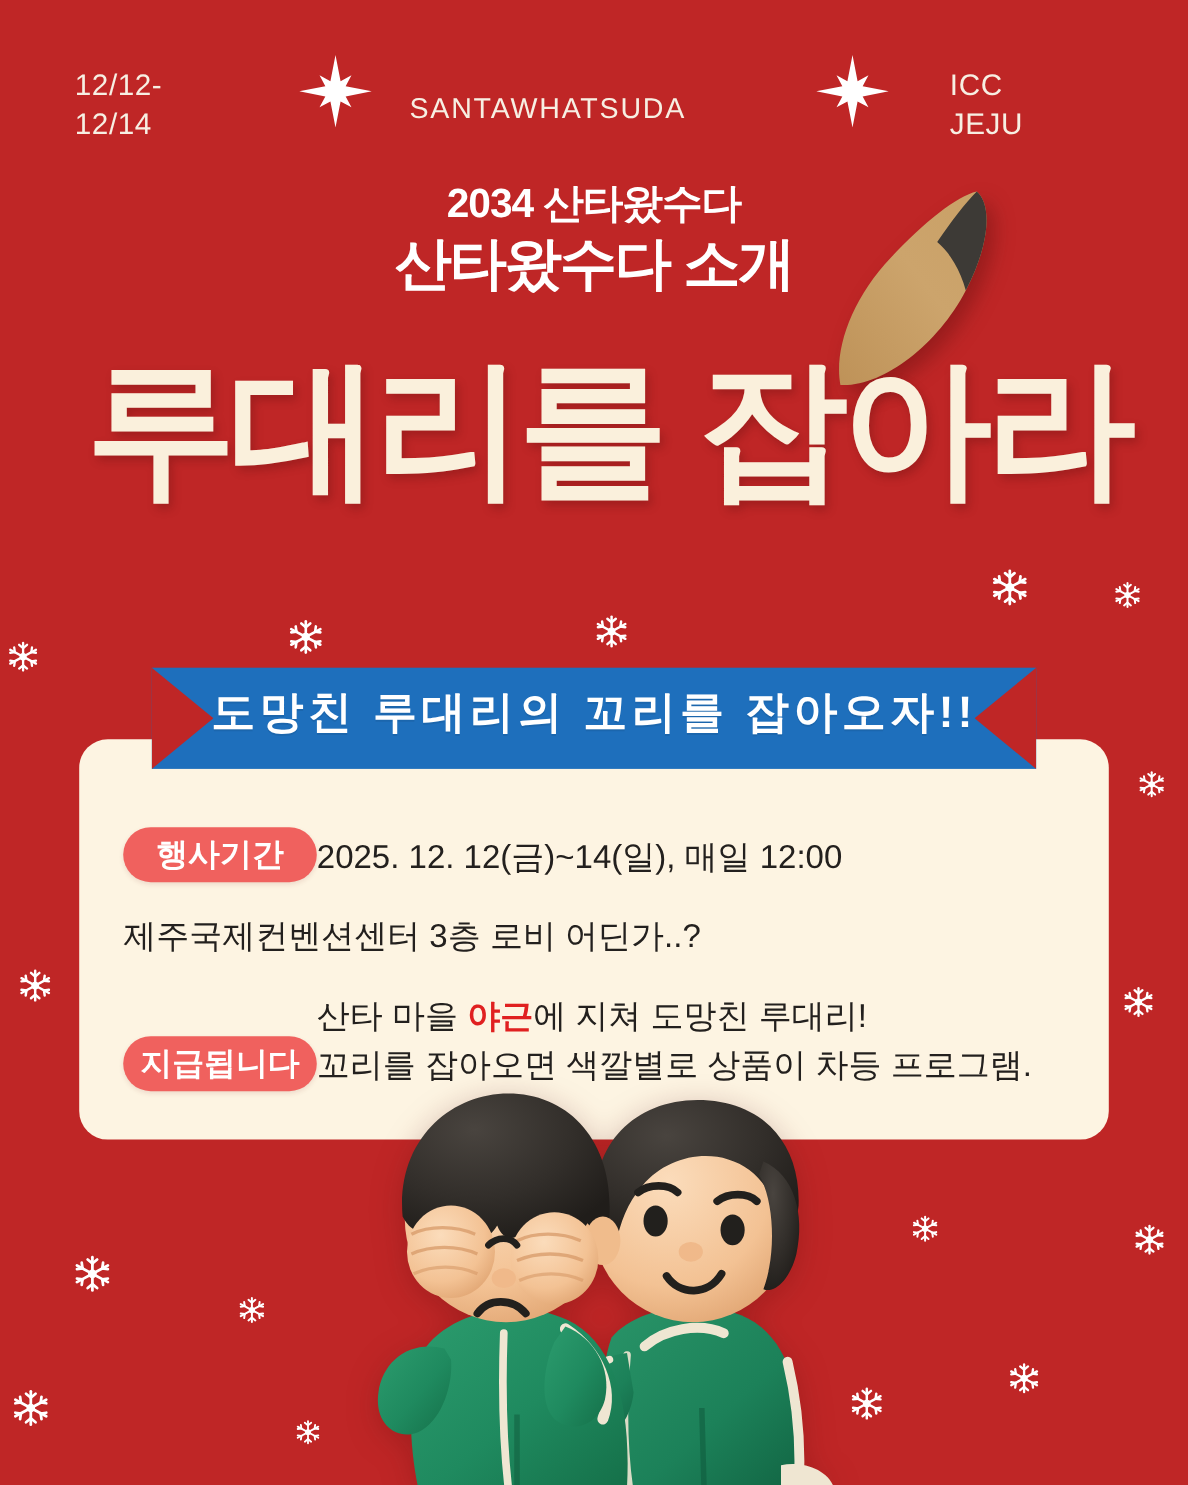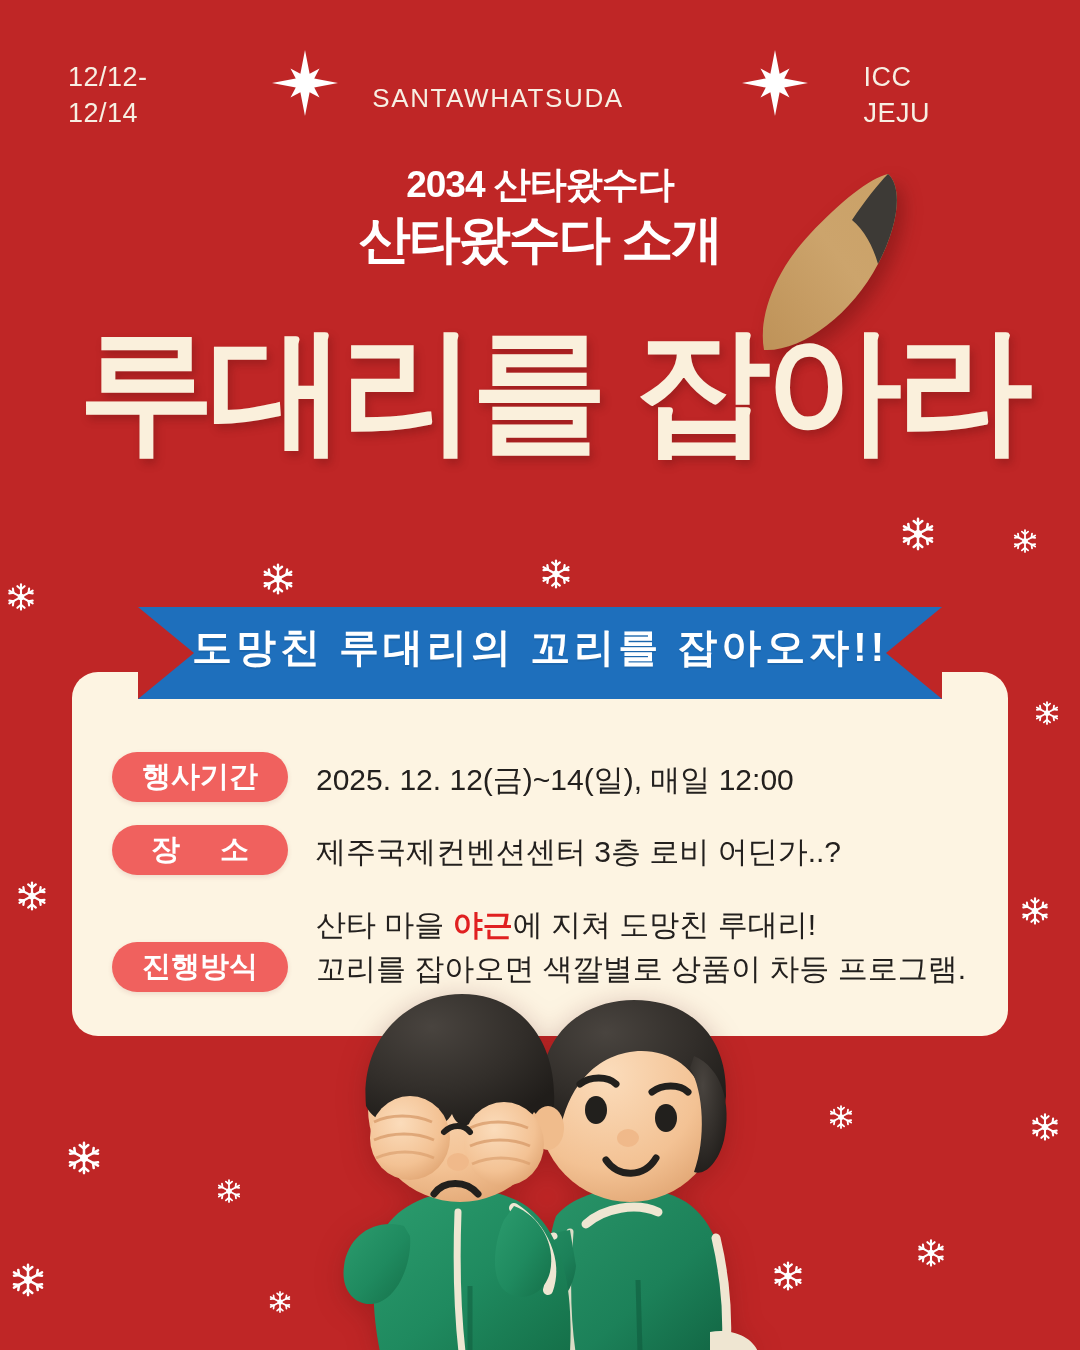--- a/index.html
+++ b/index.html
@@ -104,21 +104,20 @@
     flex: 0 0 auto;
     width: 176px; height: 50px;
     background: #F0615E; color: #FFFFFF;
     border-radius: 26px;
     display: flex; align-items: center; justify-content: center;
     font-size: 29px; font-weight: 700;
     box-shadow: 0 2px 5px rgba(120,30,30,.12);
   }
   .pill.spaced { letter-spacing: 16px; text-indent: 16px; }
   .row-text {
-    margin-left: 28px;
     color: #23201E;
     font-size: 30px; font-weight: 500; line-height: 1.48;
     padding-top: 6px;
   }
   .row-text .hl { color: #E02020; font-weight: 700; }
   .row-text .line2 { display: block; }
 
   
   .characters {
     position: absolute; left: 318px; top: 980px;
@@ -537,26 +536,25 @@
   <div class="ribbon-text">도망친 루대리의 꼬리를 잡아오자!!</div>
 
   <div class="info-rows">
 
     <div class="info-row r1">
       <div class="pill">행사기간</div>
       <div class="row-text">2025. 12. 12(금)~14(일), 매일 12:00</div>
     </div>
 
     <div class="info-row r2">
-      <div class="pill spaced">장 소</div>
       <div class="row-text">제주국제컨벤션센터 3층 로비 어딘가..?</div>
     </div>
 
     <div class="info-row r3">
-      <div class="pill">진행방식</div>
+      <div class="pill">지급됩니다</div>
       <div class="row-text">
         <span>산타 마을 </span><span class="hl">야근</span><span>에 지쳐 도망친 루대리!</span>
         <span class="line2">꼬리를 잡아오면 색깔별로 상품이 차등 프로그램.</span>
       </div>
     </div>
 
   </div>
 
   <div class="characters">
     <svg viewBox="0 0 470 372" width="470" height="372" aria-hidden="true">

